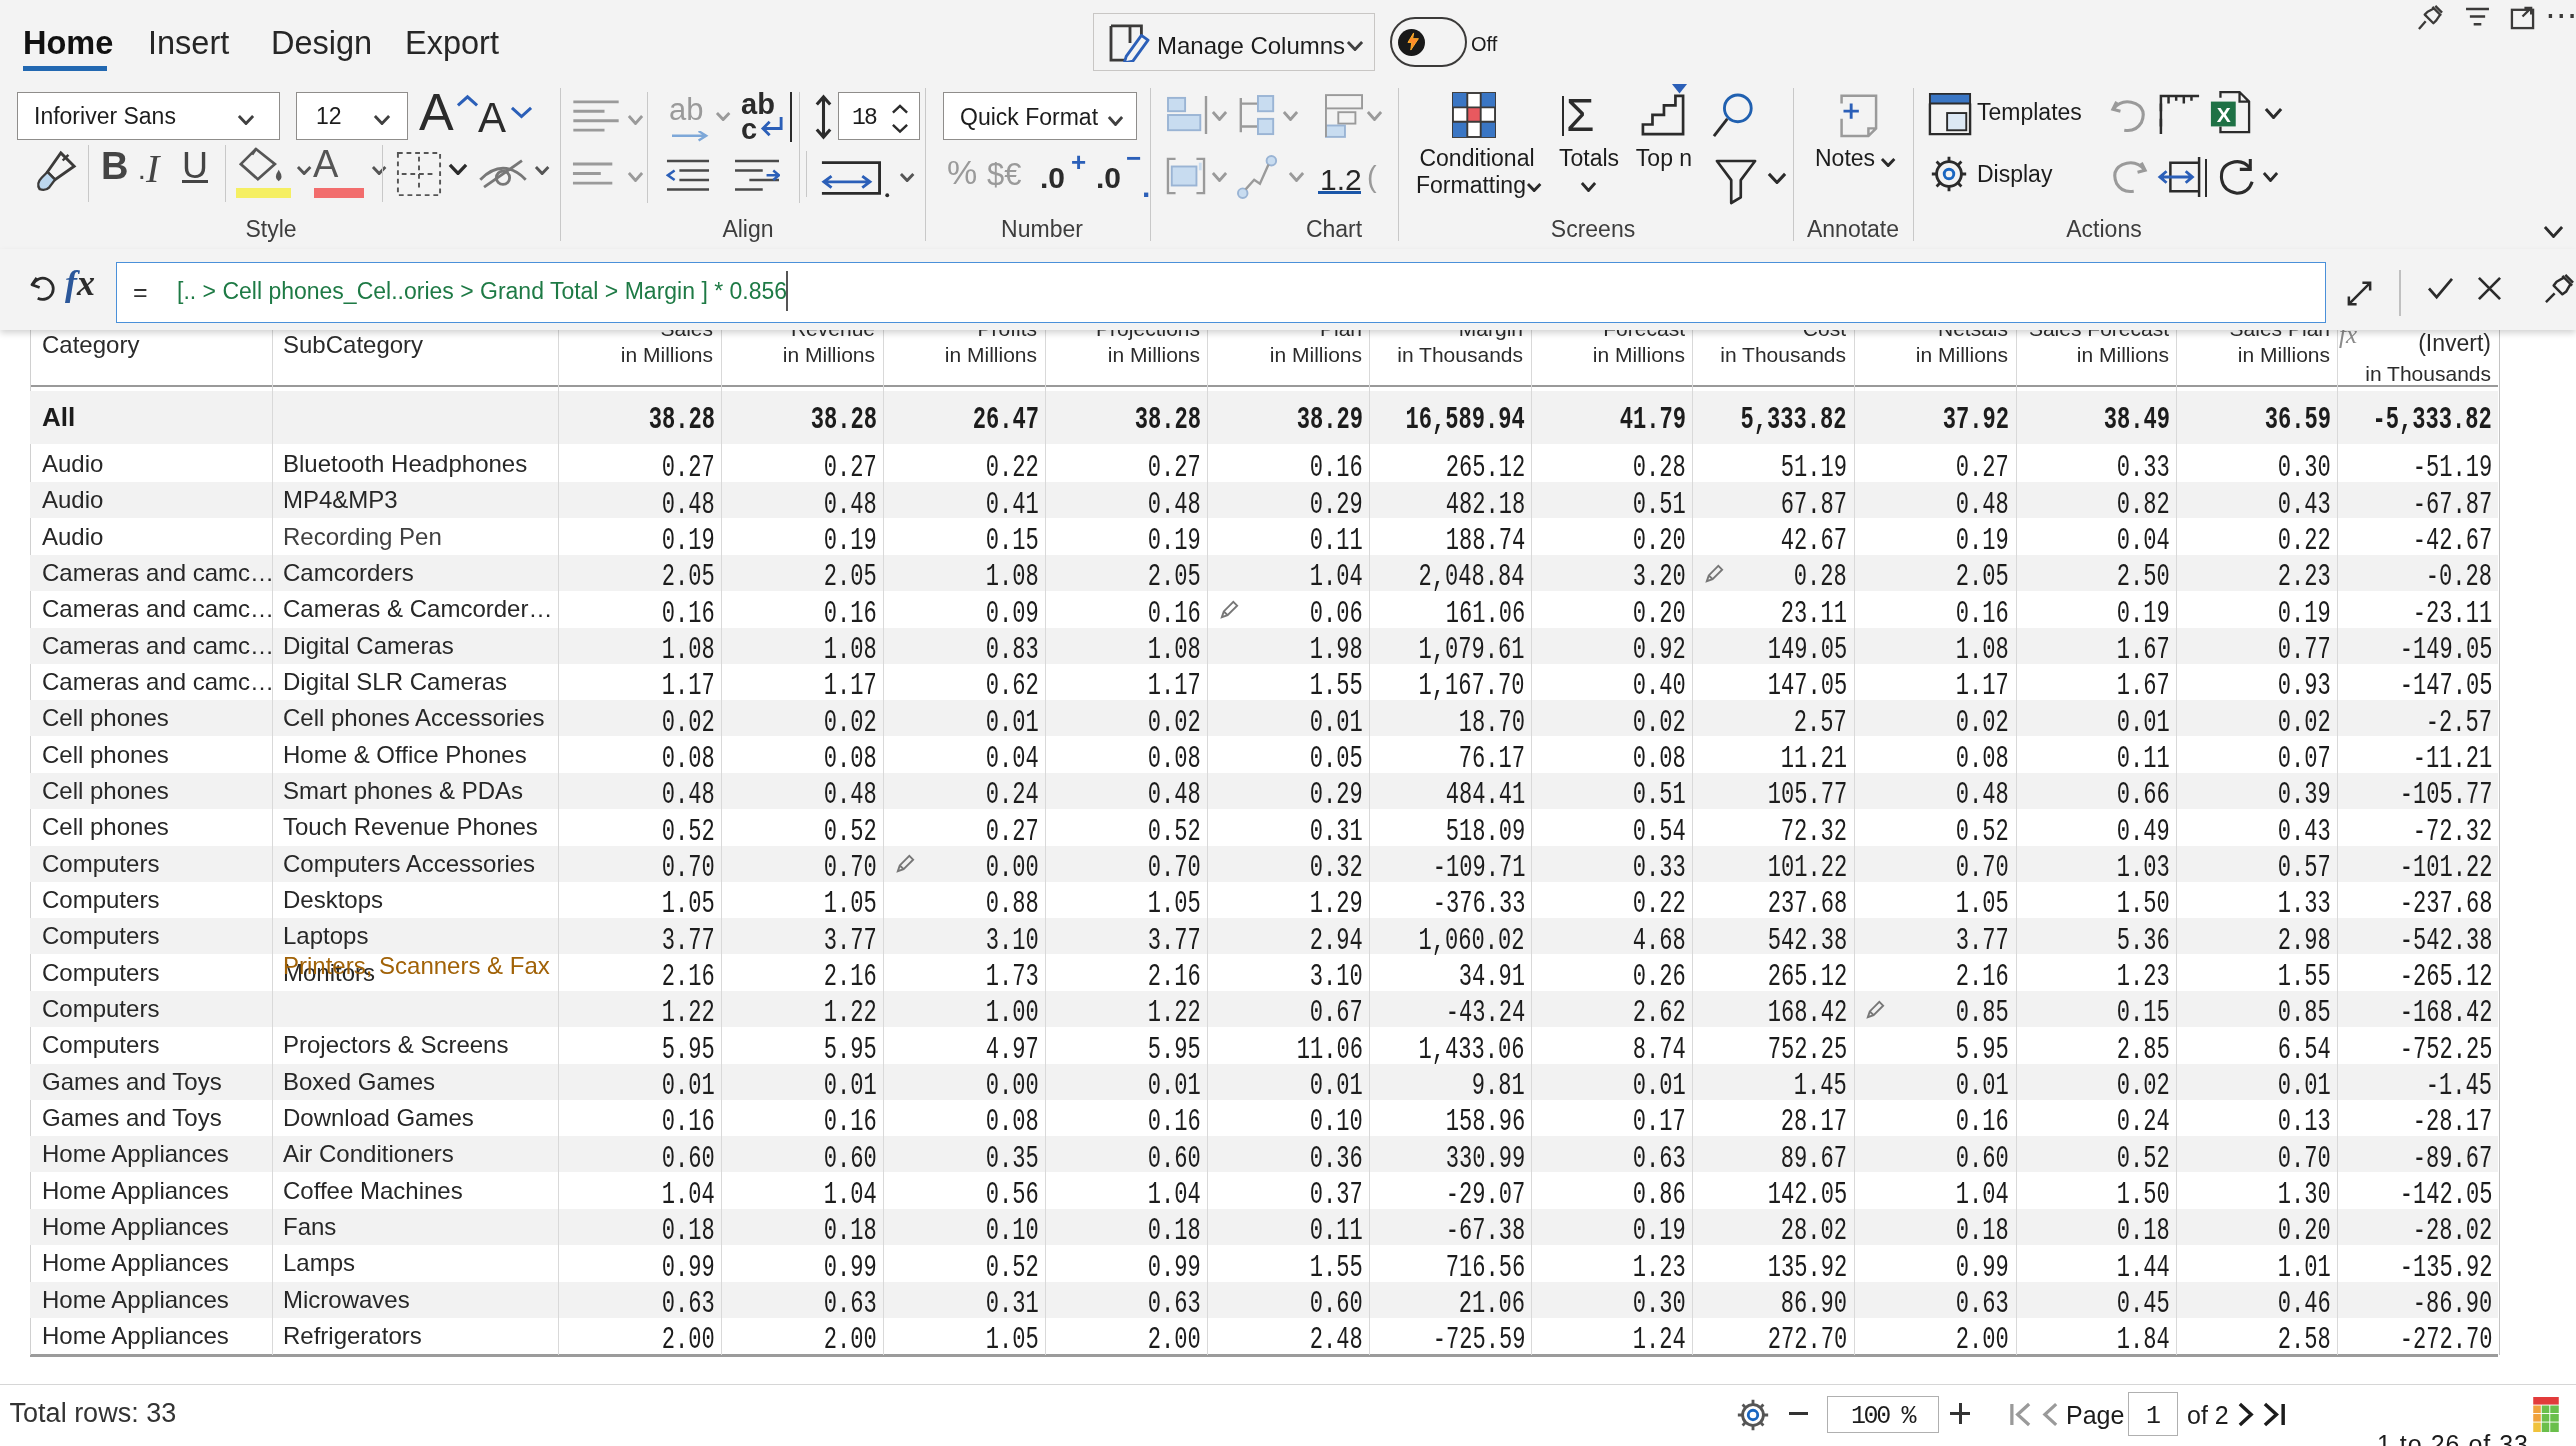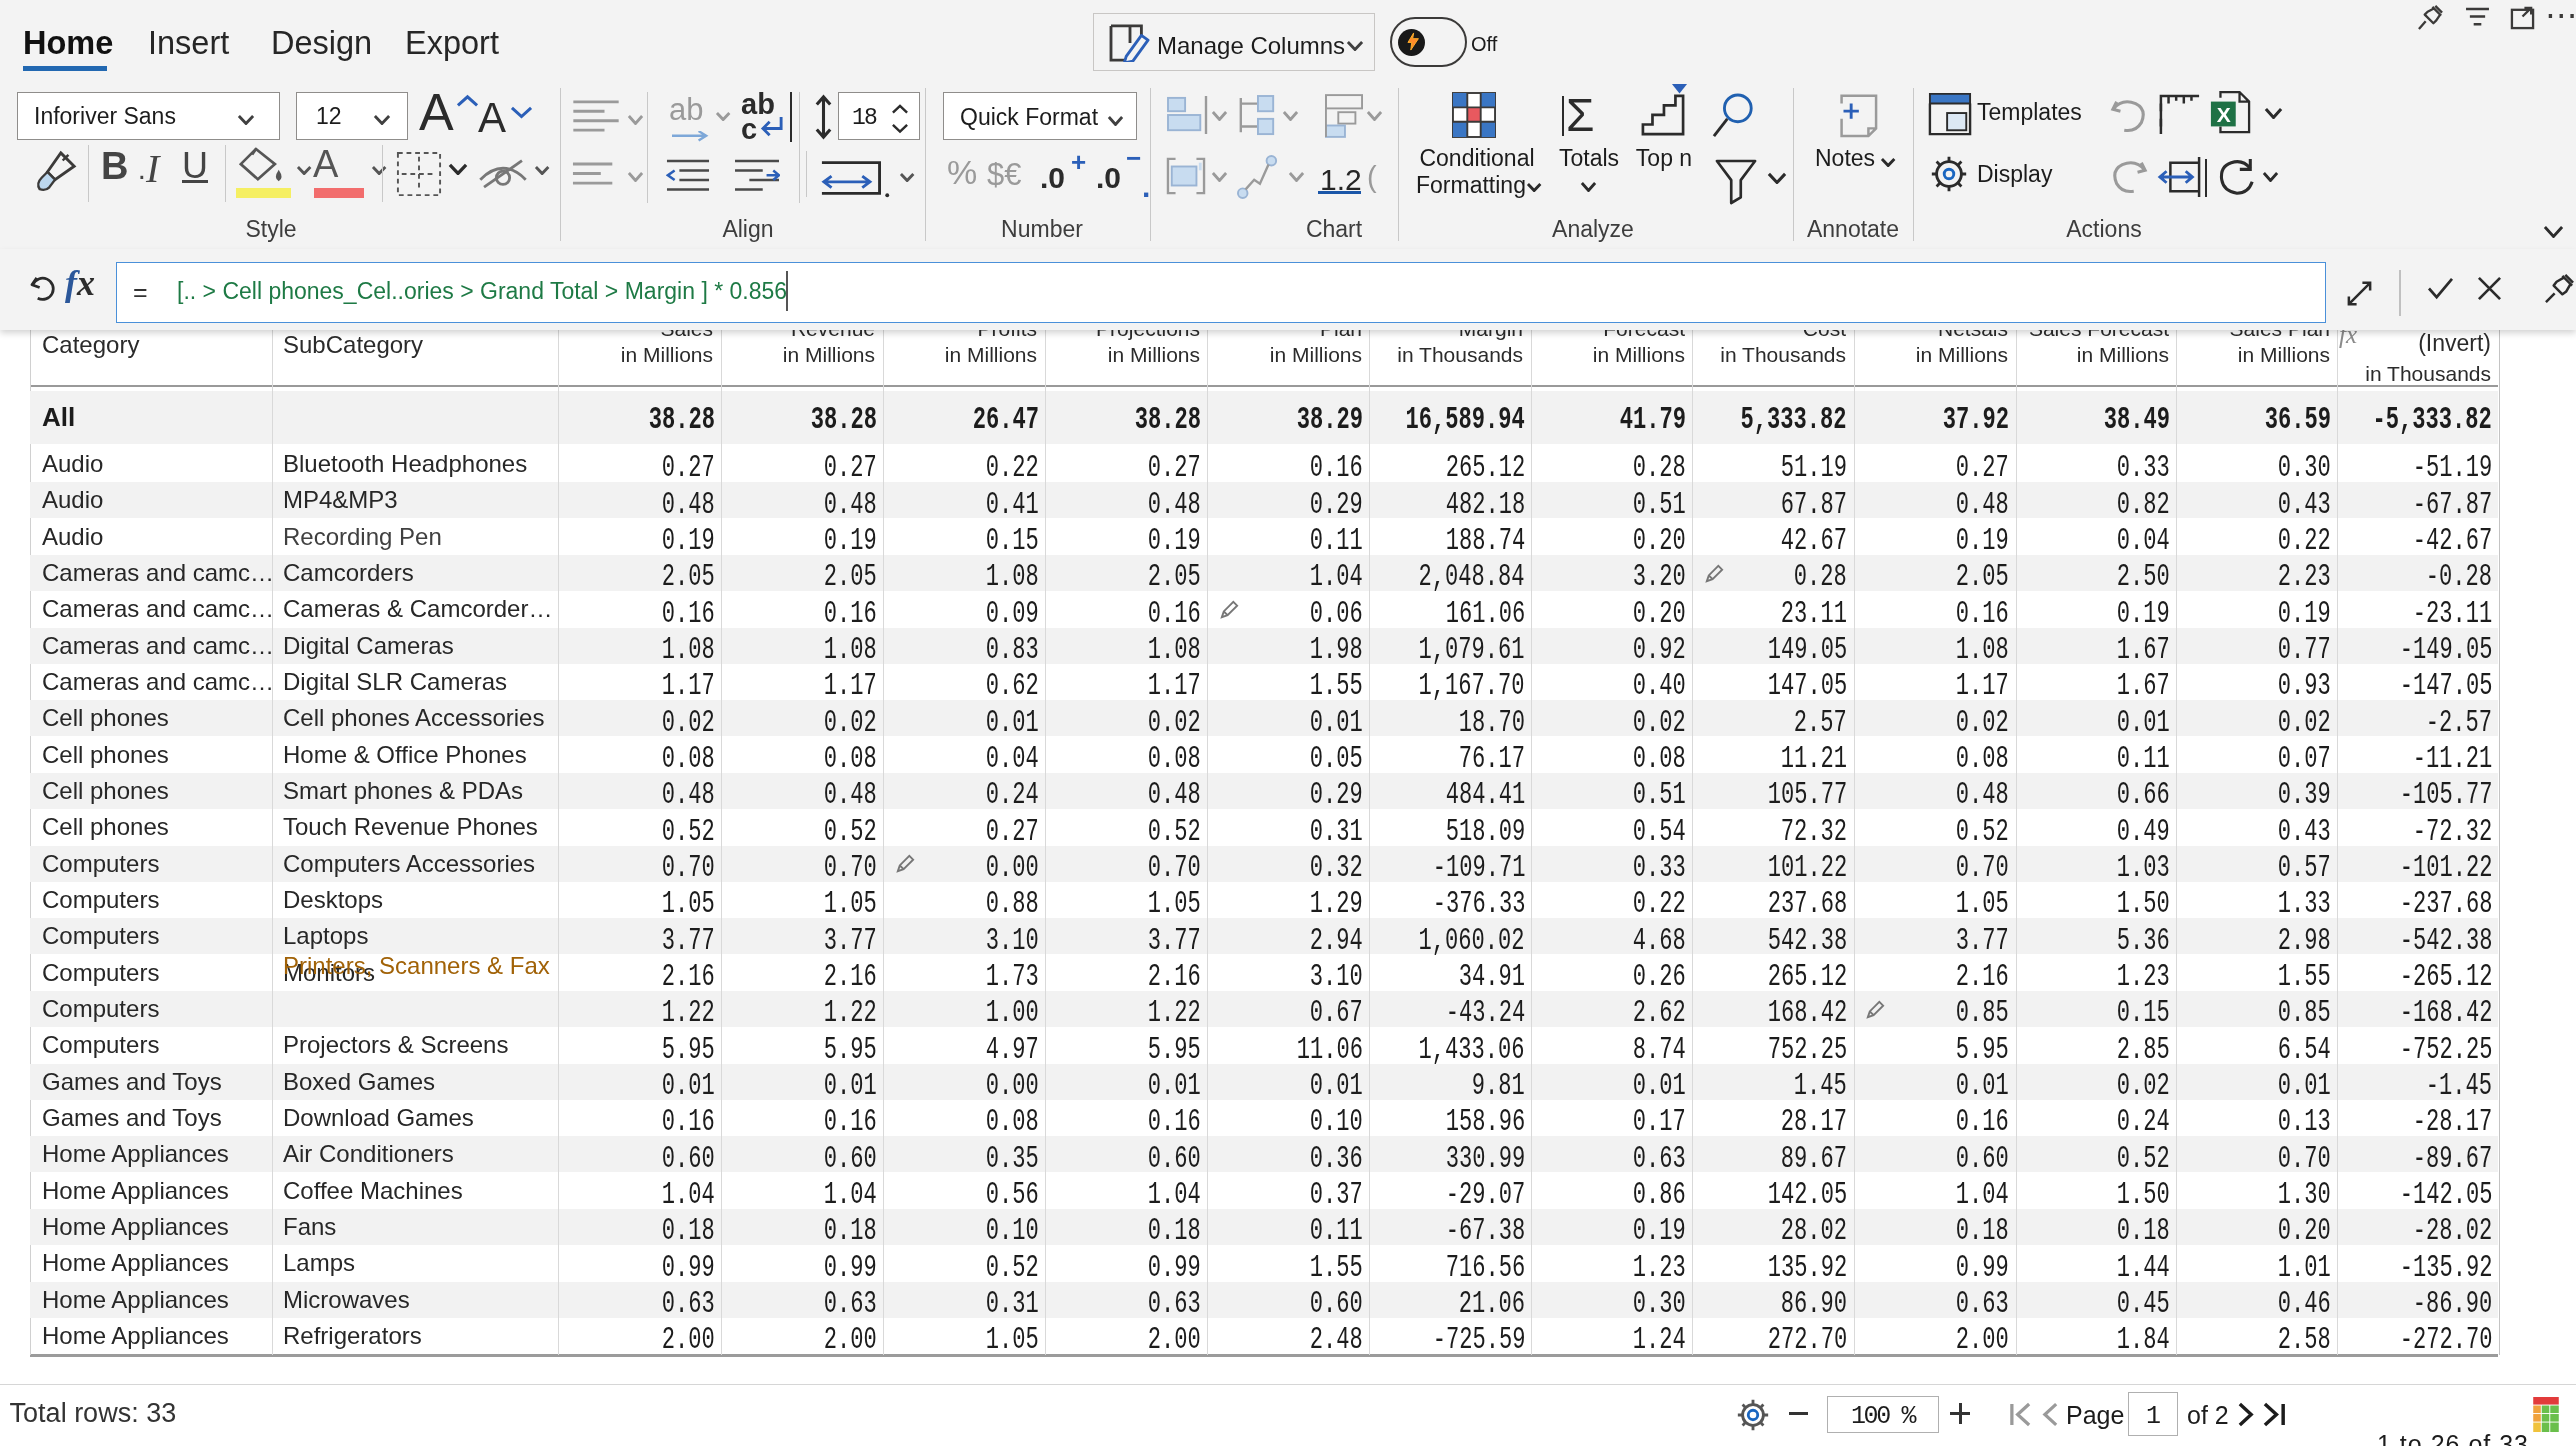--- a/index.html
+++ b/index.html
@@ -242,21 +242,21 @@
       <div class="abs" style="left:1712px;top:92px"><svg width="44" height="48" viewBox="0 0 46 50" style="">
           <circle cx="27" cy="17" r="14" fill="none" stroke="#2060b0" stroke-width="3"></circle>
           <path d="M16 28 L2 46" stroke="#2b2b2b" stroke-width="3"></path>
         </svg></div>
       <div class="abs" style="left:1715px;top:159px"><svg width="42" height="46" viewBox="0 0 44 48" style="">
           <path d="M2 2 H42 L27 22 V40 L17 46 V22 Z" fill="none" stroke="#2b2b2b" stroke-width="2.8" stroke-linejoin="round"></path>
         </svg></div>
       <div style="position:absolute;left:1767px;top:170px"><svg width="20" height="12.4" viewBox="0 0 21 13" style="">
           <path d="M2 2 L10.5 11 L19 2" fill="none" stroke="#2b2b2b" stroke-width="3.2"></path>
         </svg></div>
-      <div style="position:absolute;left:1593px;top:216px;transform:translateX(-50%);font:400 23px 'Liberation Sans',sans-serif;color:#3d3d3d;white-space:nowrap;">Analyze</div>
+      <div style="position:absolute;left:1593px;top:216px;transform:translateX(-50%);font:400 23px 'Liberation Sans',sans-serif;color:#3d3d3d;white-space:nowrap;">Screens</div>
       <div style="position:absolute;left:1793px;top:88px;width:1px;height:153px;background:#c8c8c8"></div>
       <div class="abs" style="left:1832px;top:90px"><svg width="46" height="48" viewBox="0 0 48 50" style="">
           <path d="M10 14 V6 H46 V40 L38 48 H10 V30 M38 48 V40 H46" fill="none" stroke="#9a9a9a" stroke-width="2.6"></path>
           <path d="M12 22 H28 M20 14 V30" stroke="#2b5fb8" stroke-width="3"></path>
         </svg></div>
       <div style="position:absolute;left:1815px;top:145px;font:400 23px 'Liberation Sans',sans-serif;color:#1c1c1c;white-space:nowrap;">Notes</div>
       <div style="position:absolute;left:1880px;top:153px"><svg width="16.3" height="10.5" viewBox="0 0 17 11" style="">
           <path d="M2 2 L8.5 9 L15 2" fill="none" stroke="#2b2b2b" stroke-width="3"></path>
         </svg></div>
       <div style="position:absolute;left:1853px;top:216px;transform:translateX(-50%);font:400 23px 'Liberation Sans',sans-serif;color:#3d3d3d;white-space:nowrap;">Annotate</div>

